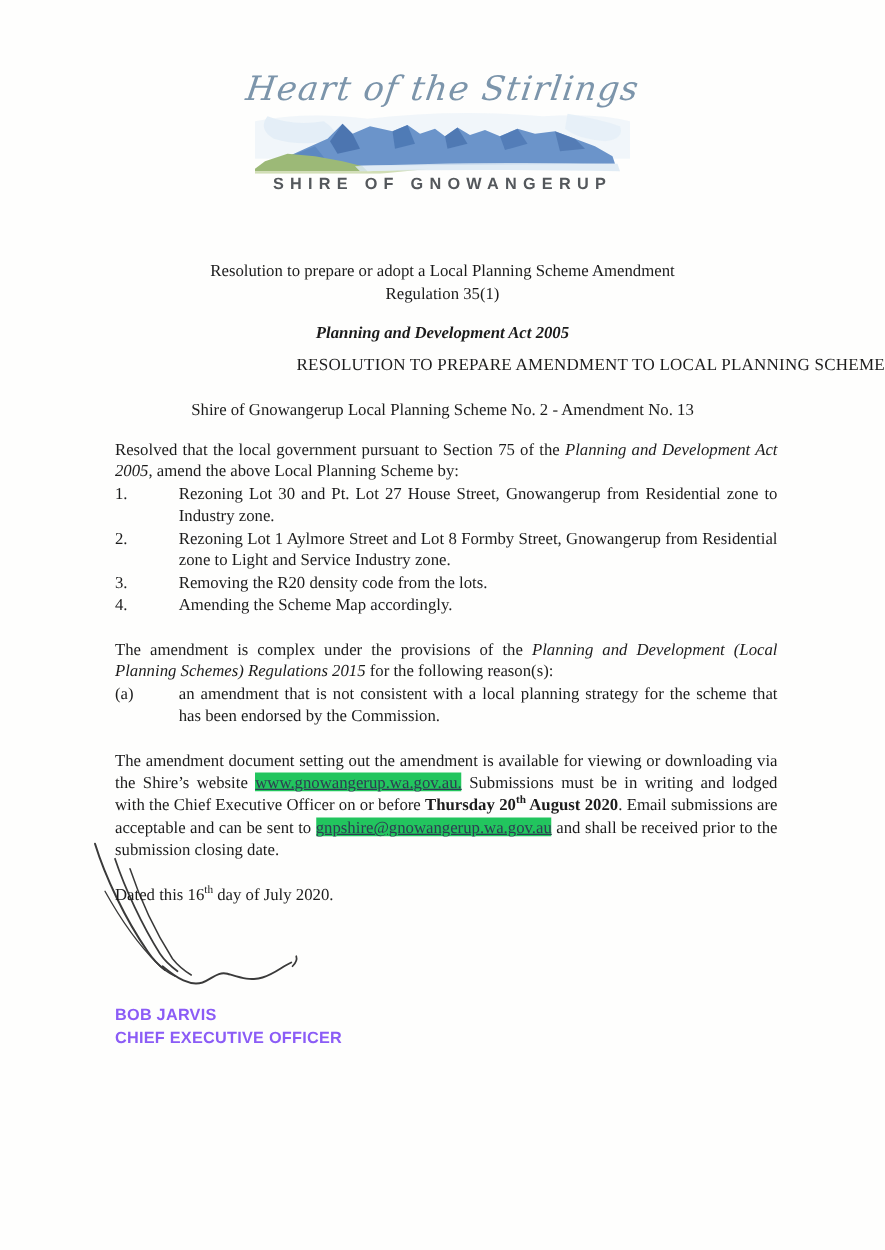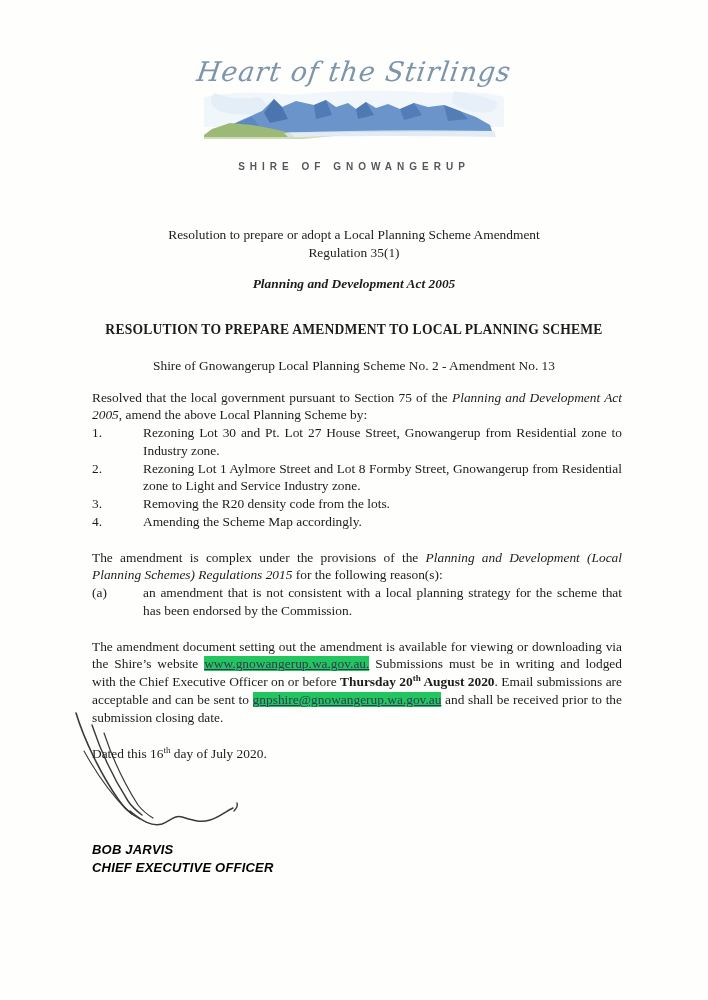--- a/index.html
+++ b/index.html
@@ -20,32 +20,32 @@
     font-style:italic;
     font-size:27px;
     color:#7c95ab;
     transform:skewX(-8deg);
     display:inline-block;
     letter-spacing:1px;
     line-height:1;
   }
   .mountain-wrap { margin-top:2px; line-height:0; }
   .org-name {
-    margin-top:22px;
+    margin-top:0;
     font-family:"Liberation Sans", sans-serif;
     font-weight:bold;
-    font-size:10px;
+    font-size:13px;
     letter-spacing:5px;
     color:#54585c;
   }
   
   .title-block { text-align:center; margin-top:54px; font-size:13.4px; line-height:1.35; }
   .title-line { }
   .act-line { margin-top:13px; font-weight:bold; font-style:italic; }
-  .main-heading { margin-top:28px; font-weight:bold; font-size:13.6px; letter-spacing:0.2px; }
+  .main-heading { margin-top:8px; font-weight:normal; font-size:13.6px; letter-spacing:0.2px;text-align:right; }
   .sub-heading { margin-top:17px; }
   
   .content {
     margin:14px 86px 0 92px;
     font-size:13.4px;
     line-height:1.325;
     text-align:justify;
   }
   .para { margin-top:14px; }
   .num-list { margin-top:0; }
@@ -63,23 +63,22 @@
   .para-gap { margin-top:18px; }
   
   .dated-line { margin-top:19px; position:relative; z-index:2; }
   .sig-area { position:relative; height:78px; }
   .sig-svg { position:absolute; left:-22px; top:-52px; z-index:1; }
   .sig-block {
     font-family:"Liberation Sans", sans-serif;
     font-weight:bold;
     font-size:13px;
     line-height:1.38;
-    color:#000000;
+    color:#8b5cf6;
     letter-spacing:0.2px;
-    font-style:italic;
   }
 </style>
 </head>
 <body>
 
 <div class="page">
 
   <div class="header">
     <span class="script-line">Heart of the Stirlings</span>
     <div class="mountain-wrap">

